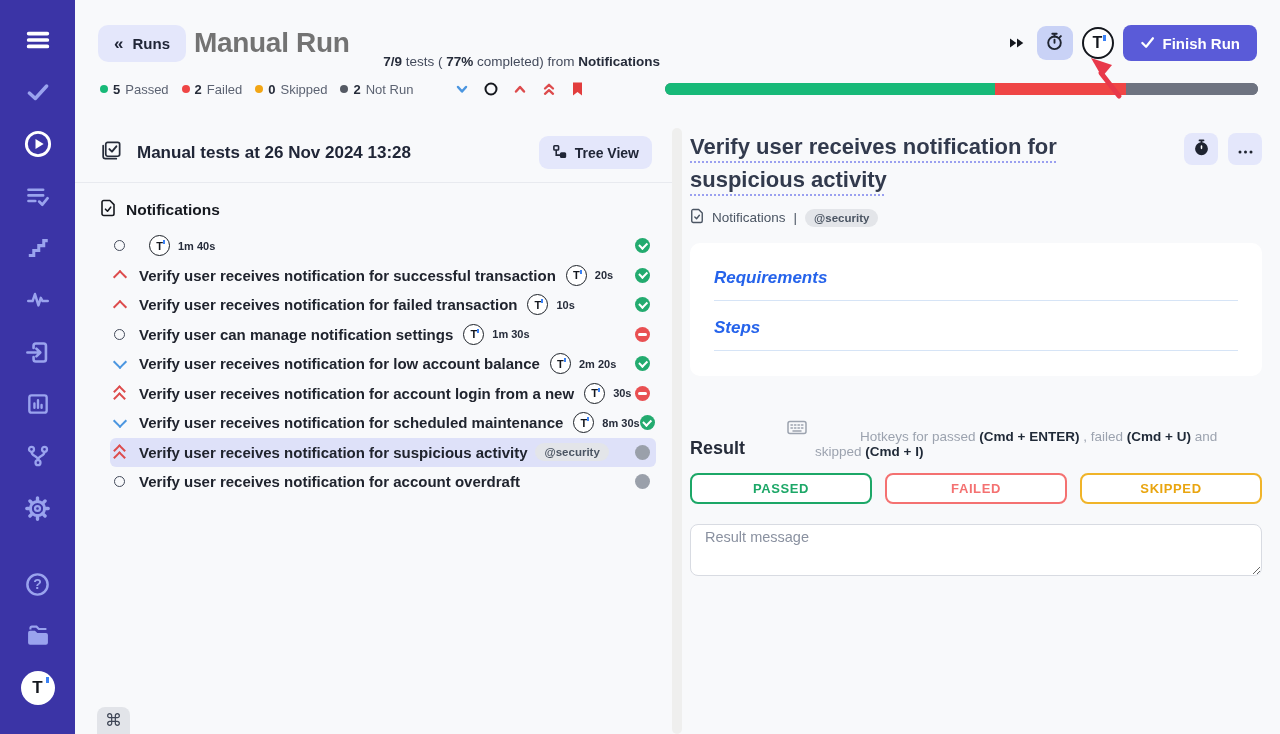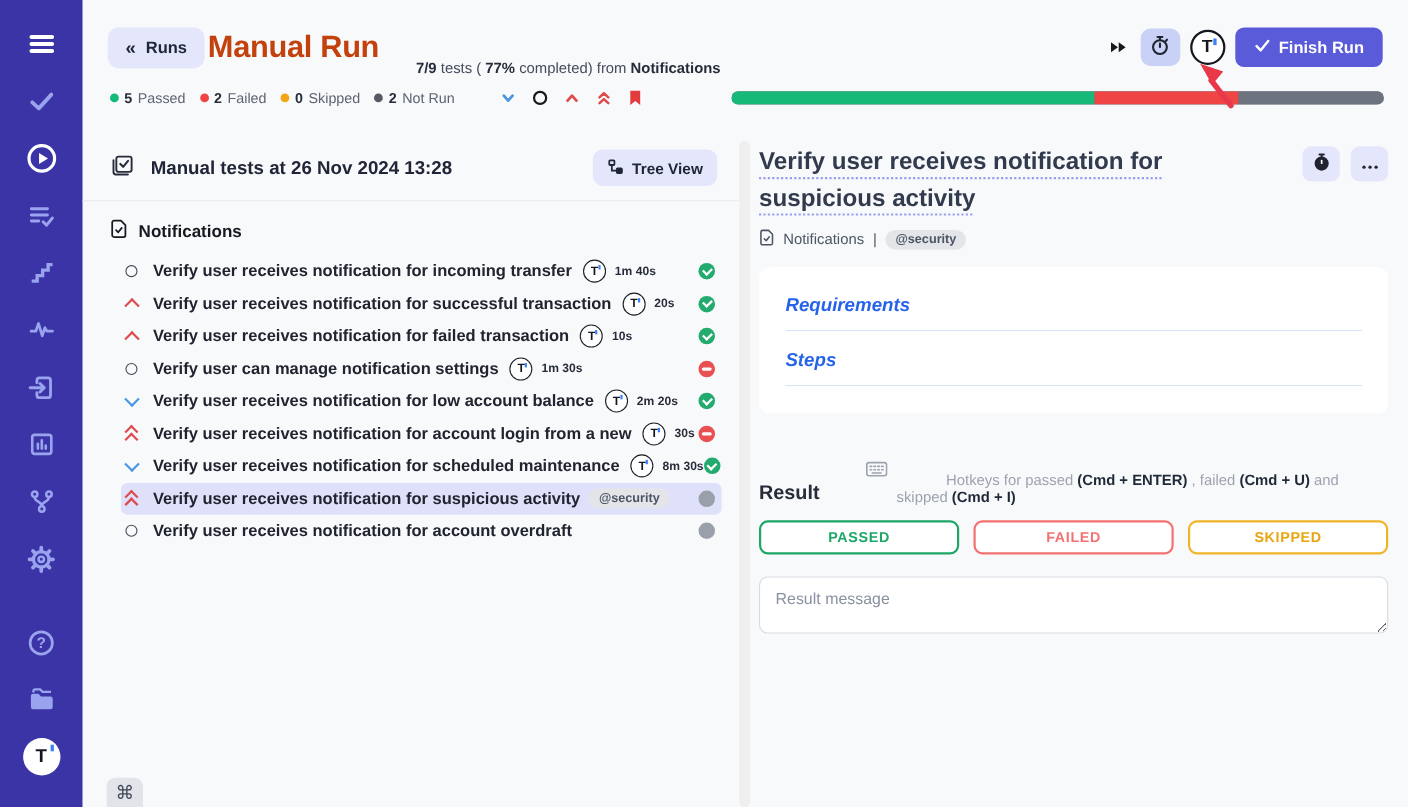--- a/index.html
+++ b/index.html
@@ -21,21 +21,21 @@
   .tlogo.head { width:32px; height:32px; font-size:16px; border:2.5px solid #14171d; }
   .tlogo.mini { width:21px; height:21px; font-size:11px; border:1.6px solid #1c2128; flex-shrink:0; }
   .tlogo.mini::after { width:2px; height:4px; right:4px; top:4px; }
 
   
   .main { flex:1; position:relative; }
 
   .topbar { display:flex; align-items:center; padding:22px 23px 0 23px; height:64px; }
   .runs-btn { display:flex; align-items:center; gap:9px; background:#e4e7fb; border:none; border-radius:10px; padding:10px 16px; font-size:15px; font-weight:600; color:#202637; cursor:pointer; font-family:inherit; }
   .runs-chev { font-size:17px; font-weight:700; line-height:1; }
-  .page-title { font-size:28px; font-weight:800; margin-left:3px; color:#c2410c; letter-spacing:-0.3px; }
+  .page-title { font-size:28px; font-weight:800; margin-left:8px; color:#737373; letter-spacing:-0.3px; }
   .subtitle { margin-left:11px; font-size:13.5px; color:#444b5c; white-space:pre-wrap; padding-top:6px; }
   .subtitle .bold { font-weight:700; color:#262c3a; }
   .top-actions { margin-left:auto; display:flex; align-items:center; gap:9px; }
   .ff-icon { display:flex; margin-right:3px; cursor:pointer; }
   .stopwatch-btn { width:36px; height:34px; background:#c9d2f6; border:none; border-radius:9px; display:flex; align-items:center; justify-content:center; cursor:pointer; }
   .finish-btn { background:#5a5bd8; color:#fff; border:none; border-radius:8px; height:36px; padding:0 17px; font-size:15px; font-weight:700; display:flex; align-items:center; gap:8px; cursor:pointer; font-family:inherit; }
 
   .red-arrow { position:absolute; left:1086px; top:54px; z-index:5; pointer-events:none; }
 
   
@@ -97,21 +97,21 @@
   .result-head { display:flex; align-items:flex-end; margin-top:23px; }
   .result-title { font-size:18px; font-weight:800; color:#262c3a; }
   .hotkeys { margin-left:42px; display:flex; align-items:center; gap:8px; }
   .hotkeys-text { white-space:pre-wrap; font-size:13.5px; color:#9ca3af; }
   .hotkeys-text .bold { color:#1f2937; font-weight:700; }
   .result-buttons { display:flex; gap:13px; margin-top:14px; }
   .rbtn { flex:1; height:31px; border-radius:8px; background:#fff; border:2px solid; font-weight:700; font-size:13px; letter-spacing:0.6px; display:flex; align-items:center; justify-content:center; cursor:pointer; font-family:inherit; }
   .rbtn.passed { border-color:#1ca767; color:#1ca767; }
   .rbtn.failed { border-color:#f47171; color:#f47171; }
   .rbtn.skipped { border-color:#f0b429; color:#e9a50f; }
-  .result-msg { margin-top:20px; width:100%; height:52px; border:1px solid #d8dbe2; border-radius:8px; padding:12px 14px; font-family:inherit; font-size:14.5px; color:#333; resize:both; background:#fff; display:block; }
+  .result-msg { margin-top:20px; width:100%; height:52px; border:1px solid #d8dbe2; border-radius:8px; padding:4px 14px; font-family:inherit; font-size:14.5px; color:#333; resize:both; background:#fff; display:block; }
   .result-msg::placeholder { color:#8a91a0; }
 </style>
 </head>
 <body>
 
 <div class="app">
 
   <aside class="sidebar">
     <span class="side-icon">
       <svg width="28" height="28" viewBox="0 0 24 24">
@@ -319,21 +319,20 @@
                 <path d="M5.5 10.2l2 2 3.2-4" stroke-linecap="round"></path>
               </svg>
           </span>
           <span>Notifications</span>
         </div>
 
         <div class="tests">
 
             <div class="test-row normal">
               <span class="prio none"></span>
-              <span class="t-title">Verify user receives notification for incoming transfer</span>
               <span class="tlogo mini"></span>
               <span class="duration">1m 40s</span>
 
               <span class="spacer"></span>
               <span class="status passed"></span>
             </div>
 
             <div class="test-row normal">
               <span class="prio high"></span>
               <span class="t-title">Verify user receives notification for successful transaction</span>

